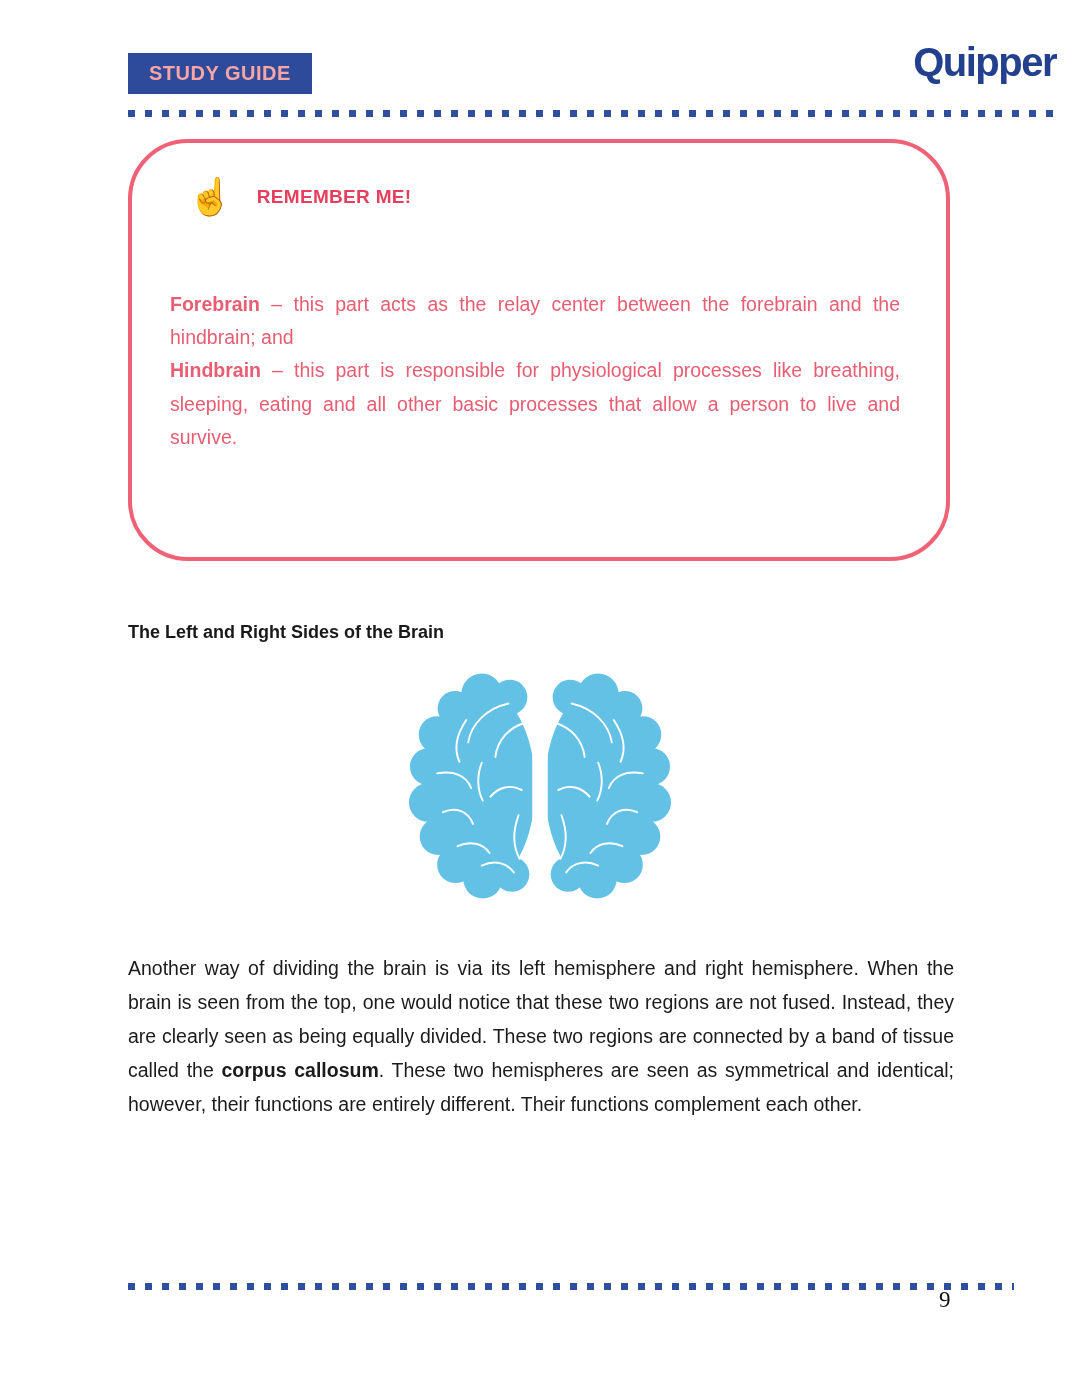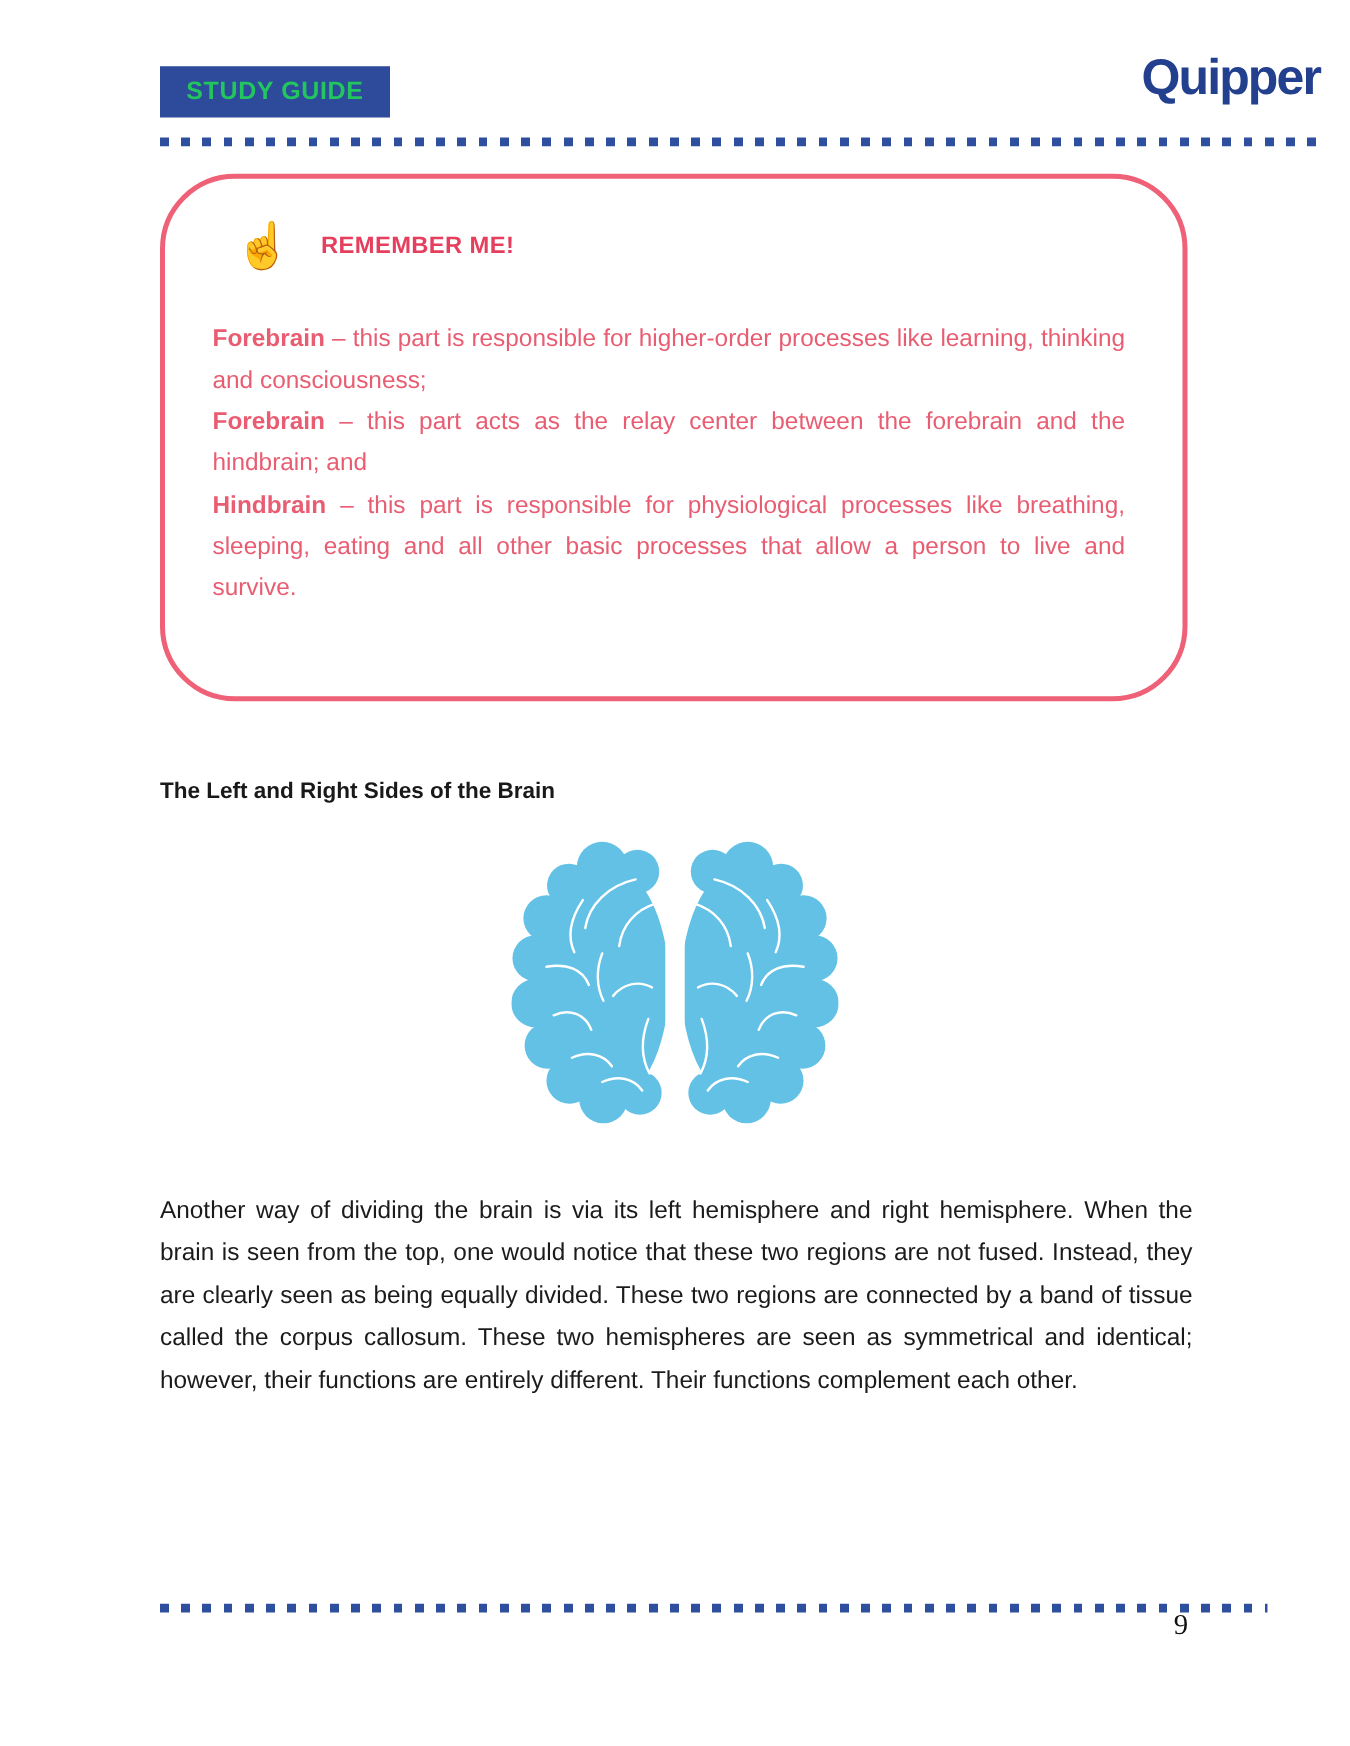--- a/index.html
+++ b/index.html
@@ -6,21 +6,21 @@
   html,body { background:#ffffff; }
   body {
     width:1080px; height:1397px; position:relative;
     font-family:"Liberation Sans", sans-serif;
     color:#1b1b1b;
   }
 
   
   .badge {
     position:absolute; left:128px; top:53px;
-    background:#2d4a9b; color:#22c55e;
+    background:#2d4a9b; color:#fca5a5;
     font-size:20px; font-weight:700; letter-spacing:0.5px;
     padding:9px 21px;
   }
   .logo {
     position:absolute; top:40px; right:24px;
     font-size:40px; font-weight:800; color:#23408f;
     letter-spacing:-1.5px;
   }
 
   .dotted {
@@ -47,41 +47,41 @@
   .section-heading {
     position:absolute; left:128px; top:622px;
     font-size:18px; font-weight:700; color:#191919;
   }
   .brain-wrap { position:absolute; left:0; top:646px; width:1080px; text-align:center; }
 
   .body-paragraph {
     position:absolute; left:128px; top:952px; width:826px;
     font-size:19.5px; line-height:1.74; text-align:justify; color:#1b1b1b;
   }
-  .bold-term { font-weight:400; }
+  .bold-term { font-weight:700; }
 
   .page-number {
     position:absolute; left:939px; top:1287px;
     font-family:"Liberation Serif", serif; font-size:23px; color:#111111;
   }
 </style>
 </head>
 <body>
 
 <div class="badge">STUDY GUIDE</div>
 <div class="logo">Quipper</div>
 <div class="dotted dotted-top"></div>
 
 <div class="remember-box">
   <div class="remember-title-row">
     <span class="finger-icon">☝</span>
     <span class="remember-title">REMEMBER ME!</span>
   </div>
   <div class="box-items">
-    <span><span class="term">Forebrain</span><span> – this part is responsible for higher-order processes like learning, thinking and consciousness;</span></span><br>
+    <br>
     <span><span class="term">Forebrain</span><span> – this part acts as the relay center between the forebrain and the hindbrain; and</span></span><br>
     <span><span class="term">Hindbrain</span><span> – this part is responsible for physiological processes like breathing, sleeping, eating and all other basic processes that allow a person to live and survive.</span></span>
   </div>
 </div>
 
 <div class="section-heading">The Left and Right Sides of the Brain</div>
 
 <div class="brain-wrap">
   <svg width="262" height="282" viewBox="0 0 540 560" xmlns="http://www.w3.org/2000/svg">
     <defs>

